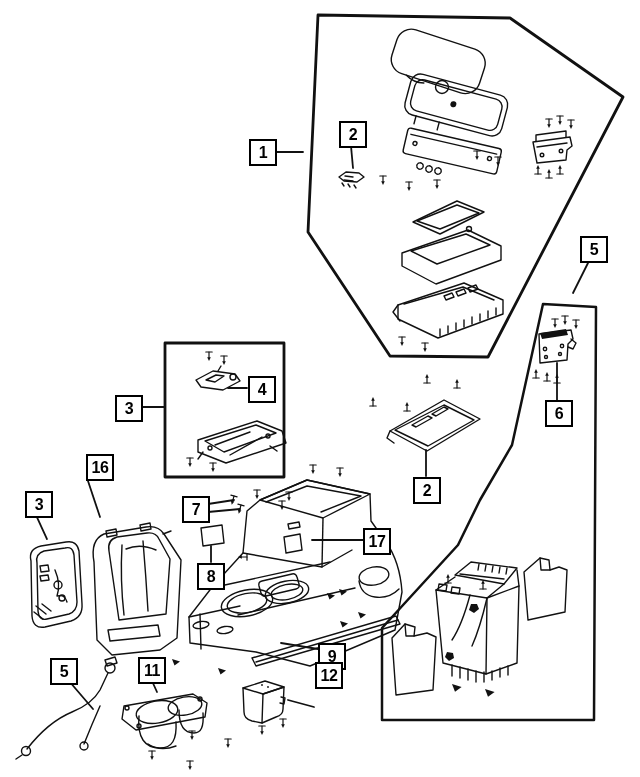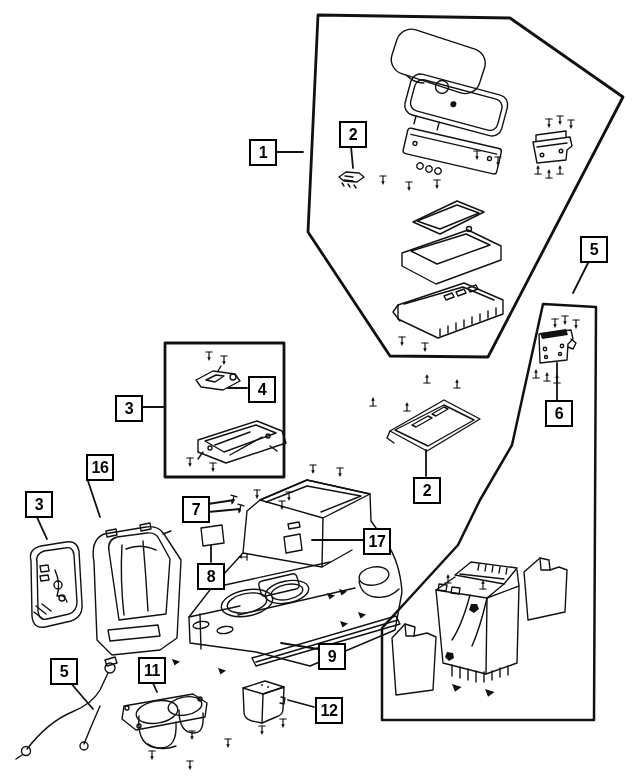--- a/index.html
+++ b/index.html
@@ -354,21 +354,21 @@
     </div>
 <div class="callout" style="left:318px;top:643px">
       <span>9</span>
     </div>
 <div class="callout" style="left:50px;top:658px">
       <span>5</span>
     </div>
 <div class="callout" style="left:138px;top:657px">
       <span>11</span>
     </div>
-<div class="callout" style="left:315px;top:697px">
+<div class="callout" style="left:315px;top:662px">
       <span>12</span>
     </div>
 <div class="callout" style="left:413px;top:477px">
       <span>2</span>
     </div>
 <div class="callout" style="left:25px;top:491px">
       <span>3</span>
     </div>
 <div class="callout" style="left:86px;top:454px">
       <span>16</span>

